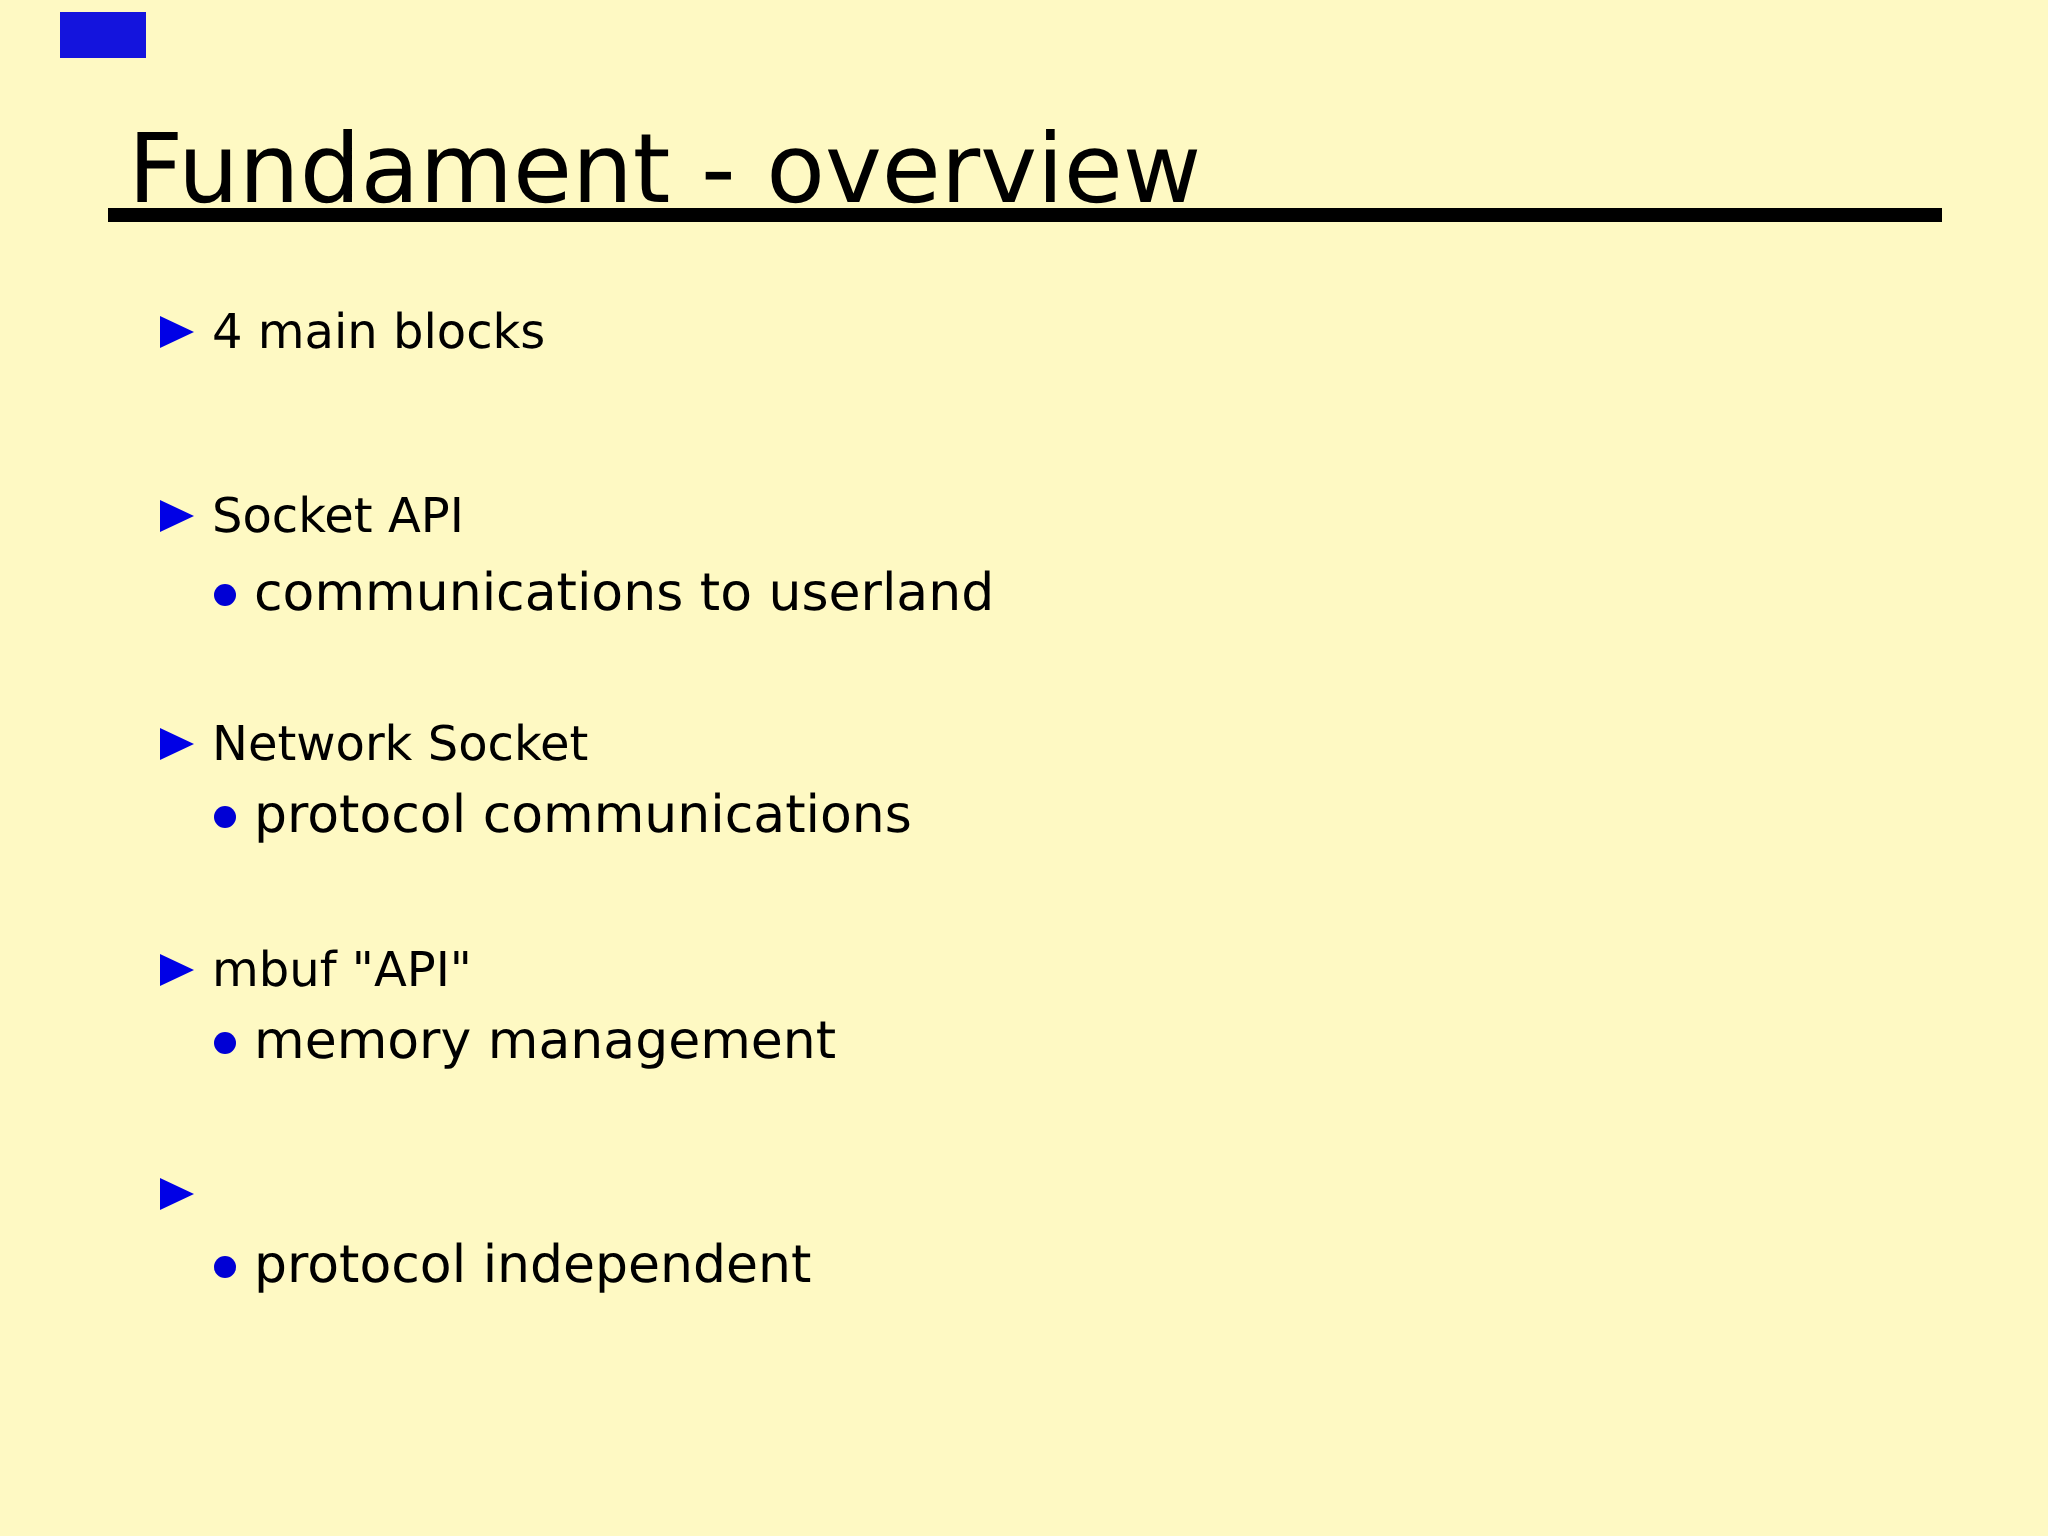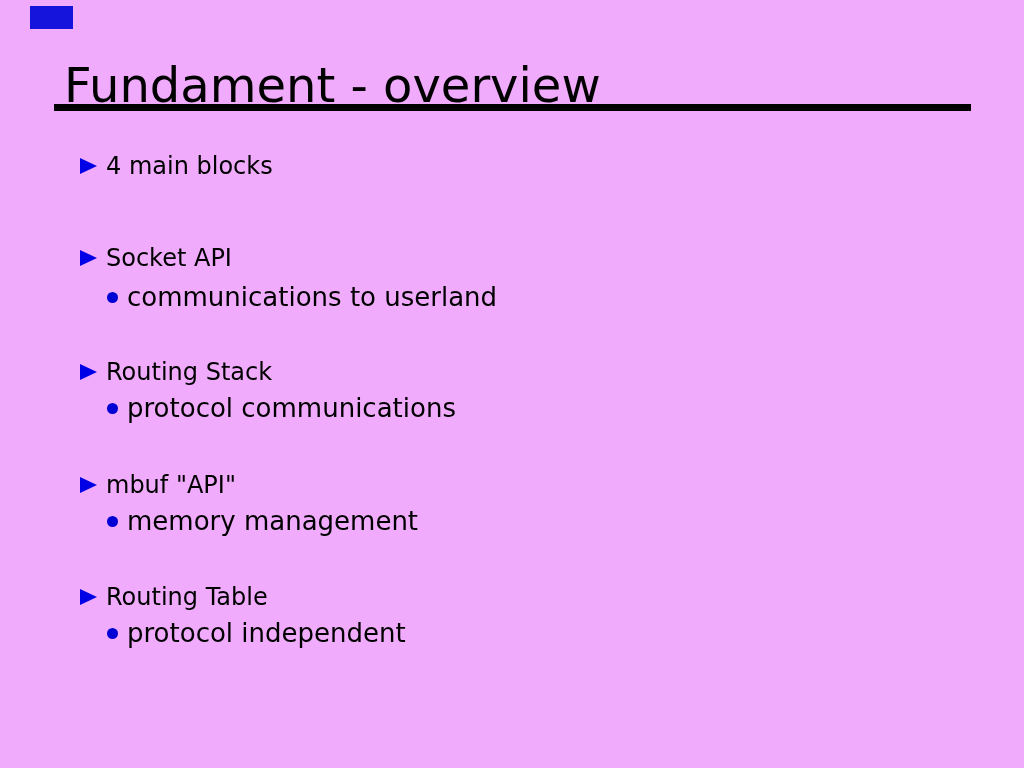--- a/index.html
+++ b/index.html
@@ -11,21 +11,21 @@
     height: 768px;
     background: #ffffff;
     font-family: "DejaVu Sans", "Liberation Sans", sans-serif;
     color: #000000;
     overflow: hidden;
   }
   .slide {
     position: relative;
     width: 1024px;
     height: 768px;
-    background: #f0abfc;
+    background: #fef9c3;
   }
   .corner-marker {
     position: absolute;
     left: 30px;
     top: 6px;
     width: 43px;
     height: 23px;
   }
   .slide-title {
     position: absolute;
@@ -111,38 +111,37 @@
     <span class="tri-bullet" style="top: 11px; border-left-color: rgb(0, 0, 230);"></span>
     <span class="l1-text">Socket API</span>
   </div>
   <div class="l2-row" style="top:281px">
     <span class="dot-bullet" style="top: 11px; background-color: rgb(0, 0, 213);"></span>
     <span class="l2-text">communications to userland</span>
   </div>
 
   <div class="l1-row" style="top:353px">
     <span class="tri-bullet" style="top: 11px; border-left-color: rgb(0, 0, 230);"></span>
-    <span class="l1-text">Routing Stack</span>
+    <span class="l1-text">Network Socket</span>
   </div>
   <div class="l2-row" style="top:392px">
     <span class="dot-bullet" style="top: 11px; background-color: rgb(0, 0, 213);"></span>
     <span class="l2-text">protocol communications</span>
   </div>
 
   <div class="l1-row" style="top:466px">
     <span class="tri-bullet" style="top: 11px; border-left-color: rgb(0, 0, 230);"></span>
     <span class="l1-text">mbuf "API"</span>
   </div>
   <div class="l2-row" style="top:505px">
     <span class="dot-bullet" style="top: 11px; background-color: rgb(0, 0, 213);"></span>
     <span class="l2-text">memory management</span>
   </div>
 
   <div class="l1-row" style="top:578px">
     <span class="tri-bullet" style="top: 11px; border-left-color: rgb(0, 0, 230);"></span>
-    <span class="l1-text">Routing Table</span>
   </div>
   <div class="l2-row" style="top:617px">
     <span class="dot-bullet" style="top: 11px; background-color: rgb(0, 0, 213);"></span>
     <span class="l2-text">protocol independent</span>
   </div>
 
 </div>
 
 </body></html>

